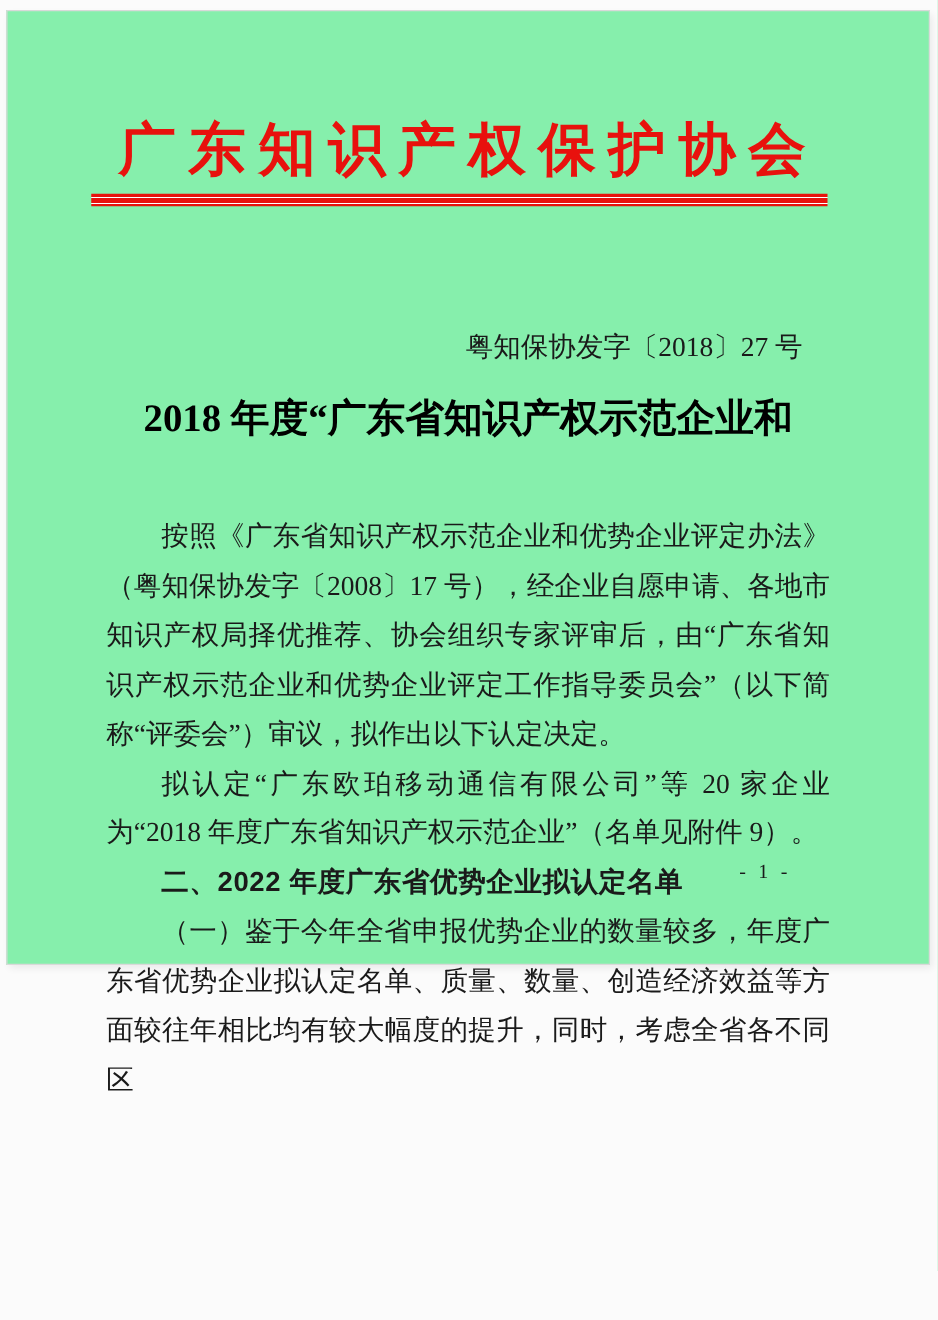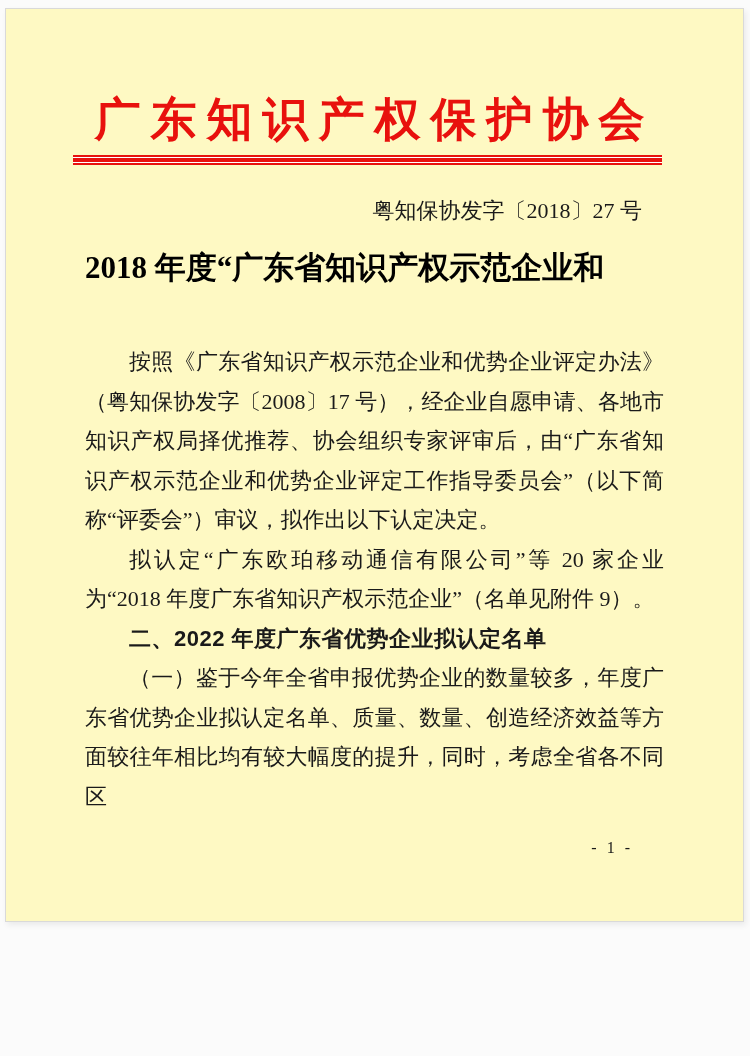--- a/index.html
+++ b/index.html
@@ -14,22 +14,22 @@
     position: relative;
     width: 750px;
     height: 1056px;
     overflow: hidden;
   }
   .page {
     position: absolute;
     left: 5px;
     top: 8px;
     width: 739px;
-    height: 914px;
-    background: #fef9c3;
+    height: 764px;
+    background: #86efac;
     border: 1px solid #d9d9d9;
     box-shadow: 2px 3px 6px rgba(0,0,0,0.07);
     box-sizing: border-box;
     padding: 0 79px;
   }
   .org-header {
     margin-top: 84px;
     text-align: center;
     font-size: 46px;
     font-weight: bold;
@@ -47,30 +47,30 @@
     background: linear-gradient(
       to bottom,
       #e8110d 0px, #e8110d 2.5px,
       #ffffff 2.5px, #ffffff 3.5px,
       #e8110d 3.5px, #e8110d 7.5px,
       #ffffff 7.5px, #ffffff 8.5px,
       #e8110d 8.5px, #e8110d 10px
     );
   }
   .doc-number {
-    margin-top: 32px;
+    margin-top: 99px;
     font-size: 22px;
     line-height: 28px;
     text-align: right;
     padding-right: 22px;
     color: #1a1a1a;
   }
   .doc-title {
     margin-top: 13px;
-    text-align: left;
+    text-align: center;
     font-size: 31px;
     font-weight: bold;
     line-height: 60px;
     color: #000000;
   }
   .doc-body {
     margin-top: 44px;
     font-size: 22px;
     line-height: 39.5px;
     text-align: justify;

